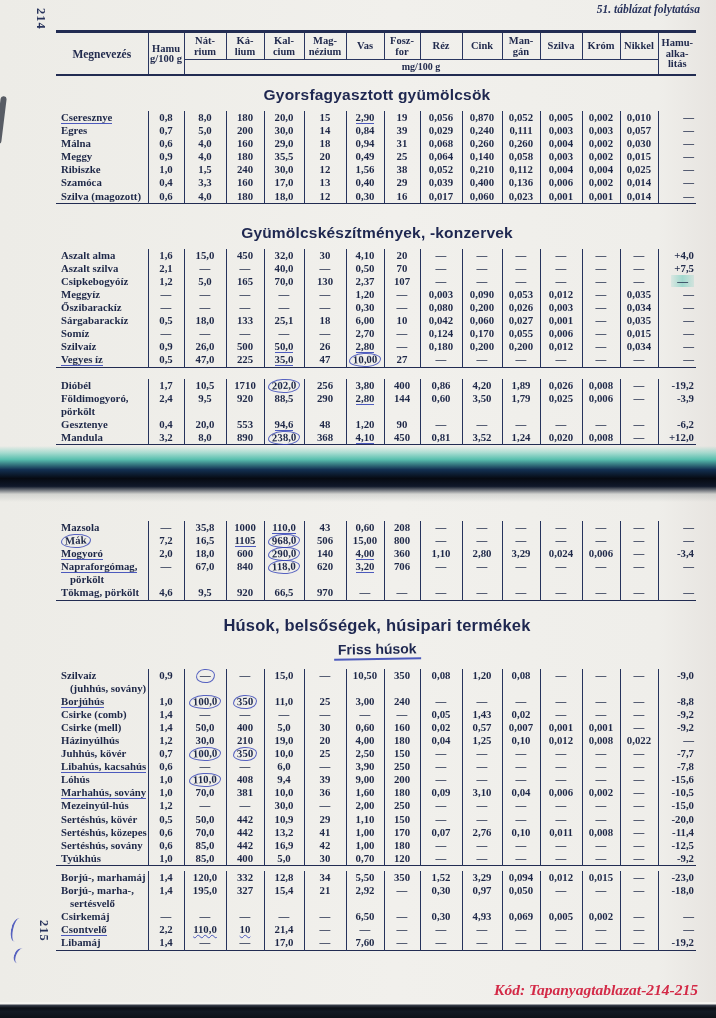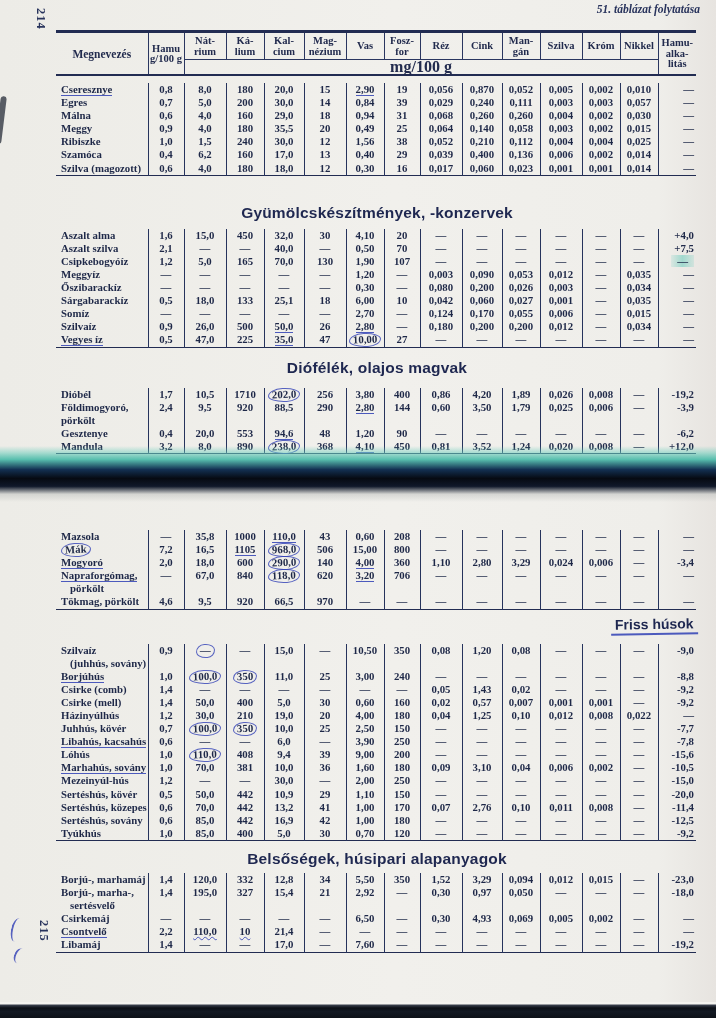--- a/index.html
+++ b/index.html
@@ -55,50 +55,50 @@
   table{ border-collapse:collapse; table-layout:fixed; width:640px; }
 
   .header-table{ border-top:3px solid #222c52; border-bottom:2.2px solid #222c52; }
   .header-table th{
     font-weight:600; font-size:10.5px; line-height:10.5px; text-align:center;
     white-space:pre-line; padding:3px 0 2px; vertical-align:middle;
     border-left:1.1px solid #2a3660;
   }
   .header-table th:first-child{ border-left:none; font-size:11.5px; }
   .header-table .unit-cell{
-    text-align:center; font-size:16px; font-weight:600; line-height:11px;
+    text-align:center; font-size:10px; font-weight:600; line-height:11px;
     border-top:1.1px solid #2a3660; border-left:1.1px solid #2a3660;
     border-right:1.1px solid #2a3660; padding:1px 0 2px;
   }
 
   .section-title{
     text-align:center; font-family:"Liberation Sans", sans-serif;
     font-weight:700; font-size:15.5px; color:#1e2750; letter-spacing:.2px;
     margin:12px 0 0;
   }
   .subsection-title{
-    text-align:right; font-family:"Liberation Sans", sans-serif;
+    text-align:center; font-family:"Liberation Sans", sans-serif;
     font-weight:700; font-size:14px; color:#1e2750; margin:6px 0 0;
   }
   .pen-under-long{ display:inline-block; padding:0 4px 1px;
     border-bottom:2px solid rgba(47,63,181,.85); transform:rotate(-1deg); }
 
   .data-table{ border-bottom:1.7px solid #222c52; margin-top:7px; }
   .data-table td{
     font-size:10.8px; line-height:13.1px; font-weight:600; color:#1e2848;
     padding:0; vertical-align:top; text-align:center;
   }
   .data-table td.name-cell{ text-align:left; padding-left:5px; }
   .data-table td.val-cell{ border-left:1.2px solid #26335c; }
   .data-table td.last-col{ text-align:right; padding-right:2px; }
   .cont-line{ display:block; padding-left:9px; }
 
   
   #sec-frozen-fruits .section-title{ margin-top:10px; }
-  #sec-fruit-products .section-title{ margin-top:28px; }
+  #sec-fruit-products .section-title{ margin-top:20px; }
   #sec-nuts-seeds .section-title{ margin-top:11px; }
   #sec-nuts-seeds .data-table{ margin-top:11px; }
   #sec-nuts-seeds-cont .data-table{ margin-top:76px; border-bottom-width:1.7px; }
   #sec-fresh-meats .section-title{ margin-top:15px; font-size:16.5px; }
   #sec-fresh-meats .data-table{ margin-top:9px; }
   #sec-offal .section-title{ margin-top:9px; }
   #sec-offal .data-table{ margin-top:5px; }
 
   
   .pen-u{ border-bottom:1.6px solid rgba(47,63,181,.85); padding-bottom:0; }
@@ -174,20 +174,21 @@
 litás</th>
       </tr>
       <tr>
         <td class="unit-cell" colspan="12">mg/100 g</td>
       </tr>
     </tbody>
       </table>
 
     <div id="sections-root">
         <div class="section" id="sec-frozen-fruits">
+          <div class="section-title">Gyorsfagyasztott gyümölcsök</div>
           <table class="data-table">
             <colgroup>
               <col style="width: 92px;">
               <col style="width: 36px;">
               <col style="width: 42px;">
               <col style="width: 38px;">
               <col style="width: 40px;">
               <col style="width: 42px;">
               <col style="width: 38px;">
               <col style="width: 36px;">
@@ -281,21 +282,21 @@
                 <td class="val-cell"><span class="val">0,210</span></td>
                 <td class="val-cell"><span class="val">0,112</span></td>
                 <td class="val-cell"><span class="val">0,004</span></td>
                 <td class="val-cell"><span class="val">0,004</span></td>
                 <td class="val-cell"><span class="val">0,025</span></td>
                 <td class="val-cell last-col"><span class="val">—</span></td>
               </tr>
               <tr class="data-row">
                 <td class="name-cell"><span class="main-line">Szamóca</span></td>
                 <td class="val-cell"><span class="val">0,4</span></td>
-                <td class="val-cell"><span class="val">6,2</span></td>
+                <td class="val-cell"><span class="val">3,3</span></td>
                 <td class="val-cell"><span class="val">160</span></td>
                 <td class="val-cell"><span class="val">17,0</span></td>
                 <td class="val-cell"><span class="val">13</span></td>
                 <td class="val-cell"><span class="val">0,40</span></td>
                 <td class="val-cell"><span class="val">29</span></td>
                 <td class="val-cell"><span class="val">0,039</span></td>
                 <td class="val-cell"><span class="val">0,400</span></td>
                 <td class="val-cell"><span class="val">0,136</span></td>
                 <td class="val-cell"><span class="val">0,006</span></td>
                 <td class="val-cell"><span class="val">0,002</span></td>
@@ -377,21 +378,21 @@
                 <td class="val-cell"><span class="val">—</span></td>
                 <td class="val-cell last-col"><span class="val">+7,5</span></td>
               </tr>
               <tr class="data-row">
                 <td class="name-cell"><span class="main-line">Csipkebogyóíz</span></td>
                 <td class="val-cell"><span class="val">1,2</span></td>
                 <td class="val-cell"><span class="val">5,0</span></td>
                 <td class="val-cell"><span class="val">165</span></td>
                 <td class="val-cell"><span class="val">70,0</span></td>
                 <td class="val-cell"><span class="val">130</span></td>
-                <td class="val-cell"><span class="val">1,90</span></td>
+                <td class="val-cell"><span class="val">2,37</span></td>
                 <td class="val-cell"><span class="val">107</span></td>
                 <td class="val-cell"><span class="val">—</span></td>
                 <td class="val-cell"><span class="val">—</span></td>
                 <td class="val-cell"><span class="val">—</span></td>
                 <td class="val-cell"><span class="val">—</span></td>
                 <td class="val-cell"><span class="val">—</span></td>
                 <td class="val-cell"><span class="val">—</span></td>
                 <td class="val-cell last-col"><span class="val hl-smudge">—</span></td>
               </tr>
               <tr class="data-row">
@@ -493,21 +494,20 @@
                 <td class="val-cell"><span class="val">—</span></td>
                 <td class="val-cell"><span class="val">—</span></td>
                 <td class="val-cell"><span class="val">—</span></td>
                 <td class="val-cell"><span class="val">—</span></td>
                 <td class="val-cell last-col"><span class="val">—</span></td>
               </tr>
             </tbody>
           </table>
         </div>
         <div class="section" id="sec-nuts-seeds">
-          <div class="section-title">Diófélék, olajos magvak</div>
           <table class="data-table">
             <colgroup>
               <col style="width: 92px;">
               <col style="width: 36px;">
               <col style="width: 42px;">
               <col style="width: 38px;">
               <col style="width: 40px;">
               <col style="width: 42px;">
               <col style="width: 38px;">
               <col style="width: 36px;">
@@ -693,20 +693,21 @@
                 <td class="val-cell"><span class="val">—</span></td>
                 <td class="val-cell"><span class="val">—</span></td>
                 <td class="val-cell"><span class="val">—</span></td>
                 <td class="val-cell"><span class="val">—</span></td>
                 <td class="val-cell last-col"><span class="val">—</span></td>
               </tr>
             </tbody>
           </table>
         </div>
         <div class="section" id="sec-fresh-meats">
+          <div class="section-title">Húsok, belsőségek, húsipari termékek</div>
           <div class="subsection-title"><span class="pen-under-long">Friss húsok</span></div>
           <table class="data-table">
             <colgroup>
               <col style="width: 92px;">
               <col style="width: 36px;">
               <col style="width: 42px;">
               <col style="width: 38px;">
               <col style="width: 40px;">
               <col style="width: 42px;">
               <col style="width: 38px;">
@@ -955,21 +956,20 @@
                 <td class="val-cell"><span class="val">—</span></td>
                 <td class="val-cell"><span class="val">—</span></td>
                 <td class="val-cell"><span class="val">—</span></td>
                 <td class="val-cell"><span class="val">—</span></td>
                 <td class="val-cell last-col"><span class="val">-9,2</span></td>
               </tr>
             </tbody>
           </table>
         </div>
         <div class="section" id="sec-offal">
-          <div class="section-title">Belsőségek, húsipari alapanyagok</div>
           <table class="data-table">
             <colgroup>
               <col style="width: 92px;">
               <col style="width: 36px;">
               <col style="width: 42px;">
               <col style="width: 38px;">
               <col style="width: 40px;">
               <col style="width: 42px;">
               <col style="width: 38px;">
               <col style="width: 36px;">
@@ -1067,14 +1067,15 @@
                 <td class="val-cell"><span class="val">—</span></td>
                 <td class="val-cell last-col"><span class="val">-19,2</span></td>
               </tr>
             </tbody>
           </table>
         </div>
       </div>
   </div>
 
   <div class="gutter-band"></div>
+  <div class="footer-code">Kód: Tapanyagtablazat-214-215</div>
   <div class="bottom-band"></div>
 </div>
 
 </body></html>

